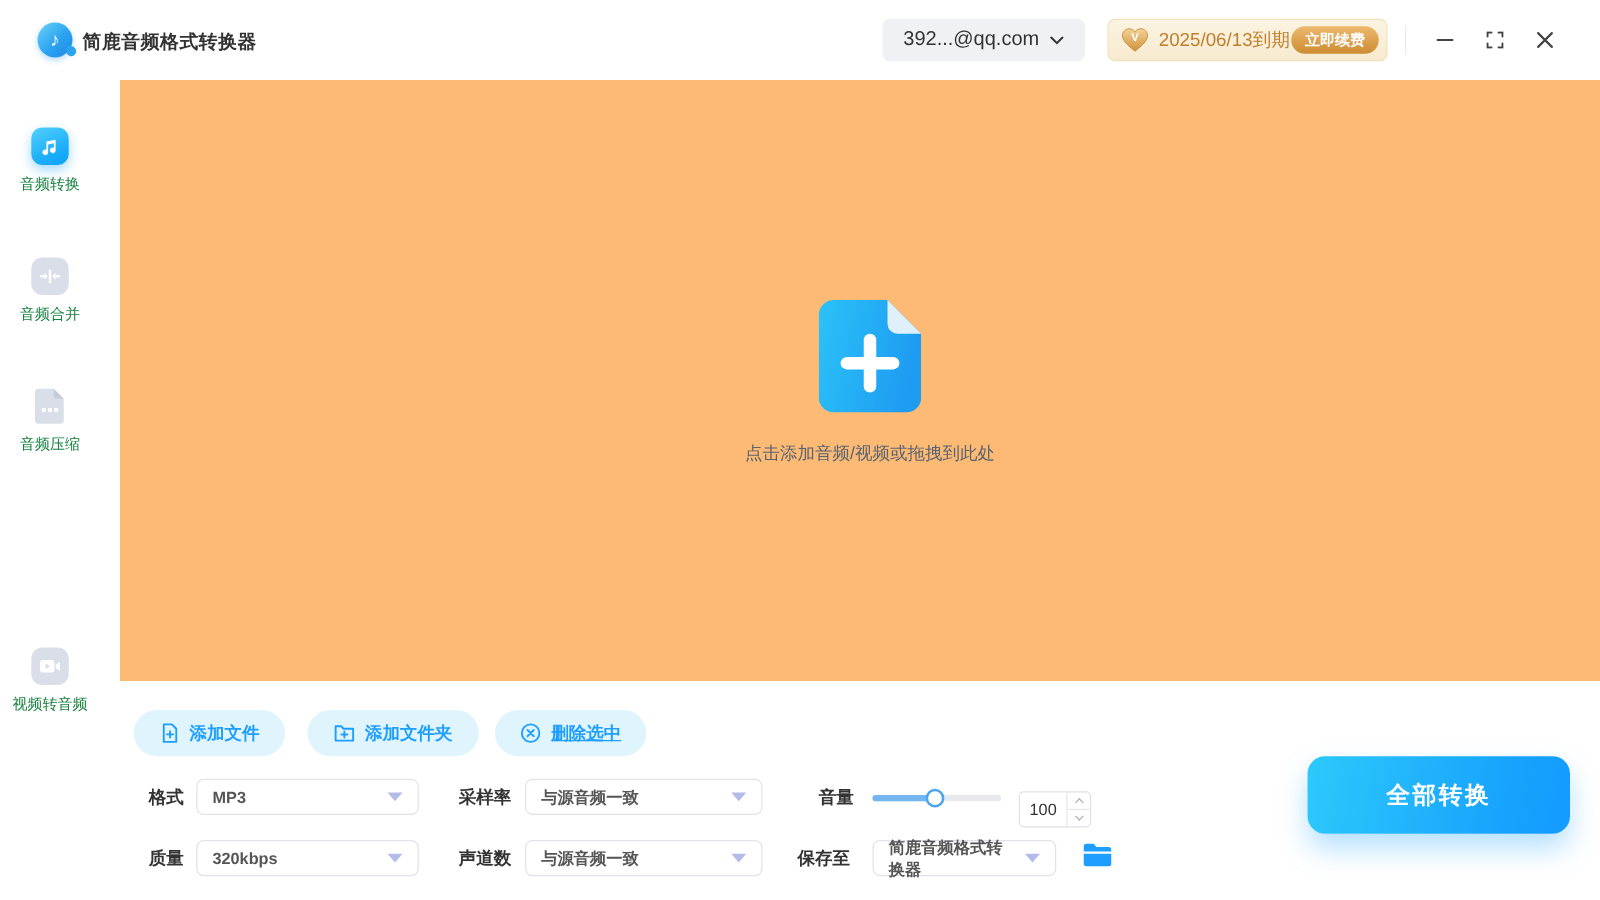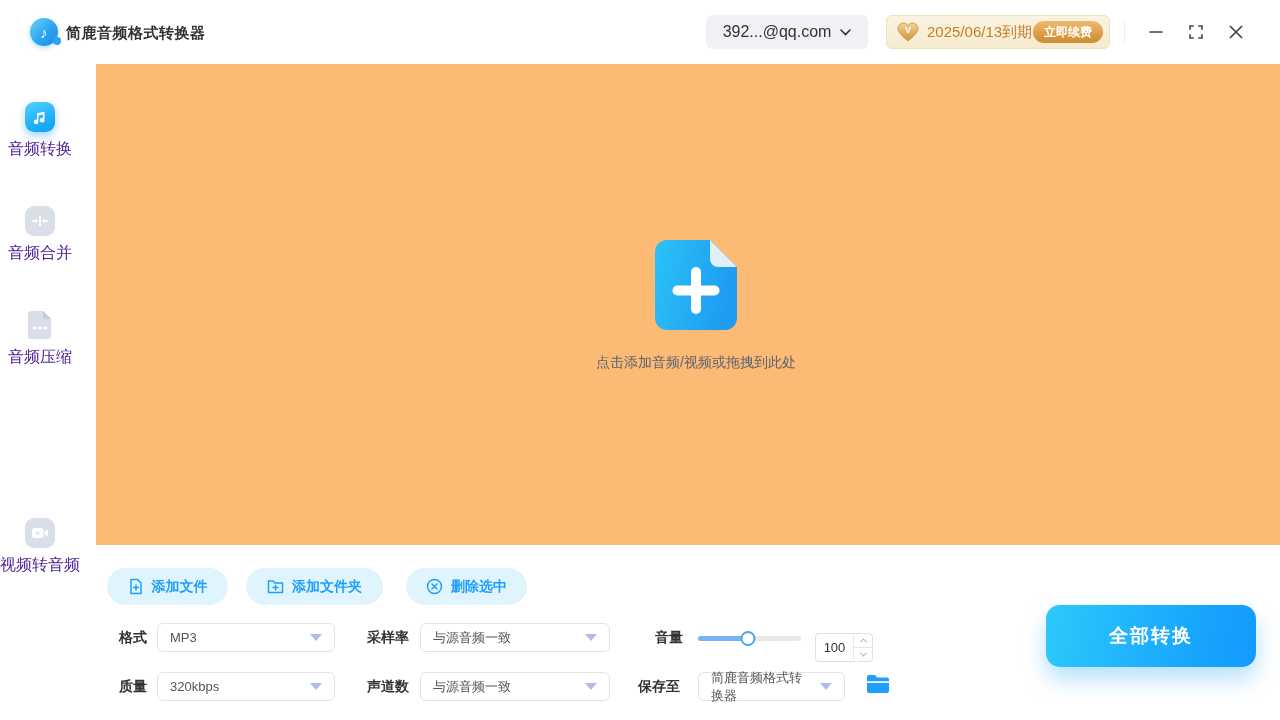--- a/index.html
+++ b/index.html
@@ -36,41 +36,41 @@
 
   
   .sidebar { position:absolute; left:0; top:64px; width:80px; height:656px; background:#fff; z-index:9; }
   .side-item { position:absolute; left:0; width:80px; display:flex; flex-direction:column; align-items:center;
           gap:7px; cursor:pointer; }
   .side-icon { width:30px; height:30px; border-radius:9px; background:#D9DEE8; display:flex;
           align-items:center; justify-content:center; }
   .side-icon.no-bg { background:transparent; }
   .side-item.active .side-icon { background:linear-gradient(155deg,#52D0FF 0%,#19ACF8 70%,#0DA2F5 100%);
           box-shadow:0 4px 9px rgba(30,160,250,.4); }
-  .side-label { font-size:16px; color:#4c1d95; white-space:nowrap; }
+  .side-label { font-size:12px; color:#15803d; white-space:nowrap; }
 
   
   .content { position:absolute; left:96px; top:64px; width:1200px; height:481px; background:#fdba74; }
   .dropzone { position:absolute; left:0; top:176px; width:1200px; display:flex; flex-direction:column;
           align-items:center; gap:24px; cursor:pointer; }
   .drop-hint { font-size:14px; color:#5A6372; }
 
   
   .bottom { position:absolute; left:80px; top:545px; width:1200px; height:175px; background:#fff; }
   .action-btn { position:absolute; top:23px; height:37px; border-radius:18.5px; background:#DFF4FD;
           color:#1E9FFF; font-size:14px; font-weight:bold; display:flex; align-items:center;
           justify-content:center; gap:8px; cursor:pointer; }
   .act-1 { left:27px;  width:121px; }
   .act-2 { left:166px; width:137px; }
-  .act-3 { left:326px; width:121px; }
+  .act-3 { left:316px; width:121px;text-decoration:underline; }
 
   .set-label { position:absolute; font-size:14px; font-weight:bold; color:#333; line-height:29px; }
   .select { position:absolute; height:29px; background:#fff; border:1px solid #E2E3EA; border-radius:6px;
           display:flex; align-items:center; justify-content:space-between; padding:0 12px;
-          font-size:13px; color:#555; cursor:pointer; }
+          font-size:13px; color:#555; cursor:pointer;font-weight:bold; }
   .sel-arrow { width:0; height:0; border-left:6px solid transparent; border-right:6px solid transparent;
           border-top:7px solid #B3BCE8; margin-left:8px; }
   .row1 { top:78px; } .row2 { top:127px; }
 
   .slider { position:absolute; left:618px; top:91px; width:103px; height:5px; border-radius:3px;
           background:#E7E9EC; cursor:pointer; }
   .slider-fill { height:5px; border-radius:3px; background:#74B7F0; }
   .slider-handle { position:absolute; top:-5px; width:15px; height:15px; border-radius:50%;
           background:#fff; border:2.5px solid #4DA5EA; transform:translateX(-50%); cursor:pointer; }
 

